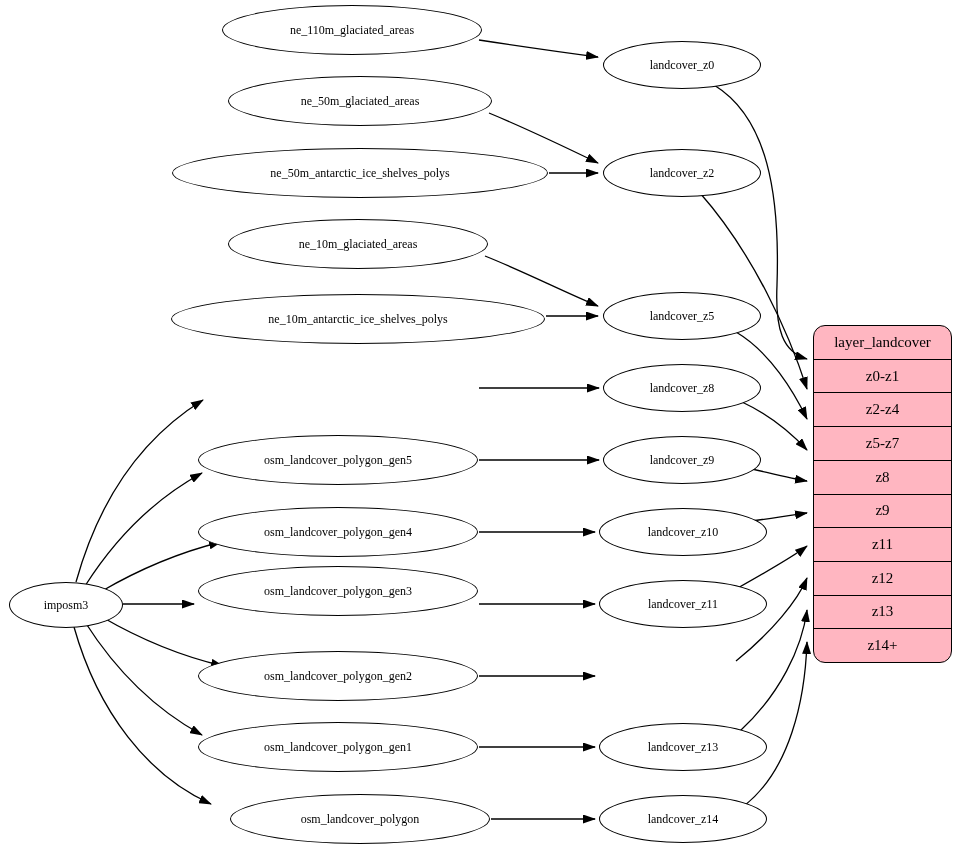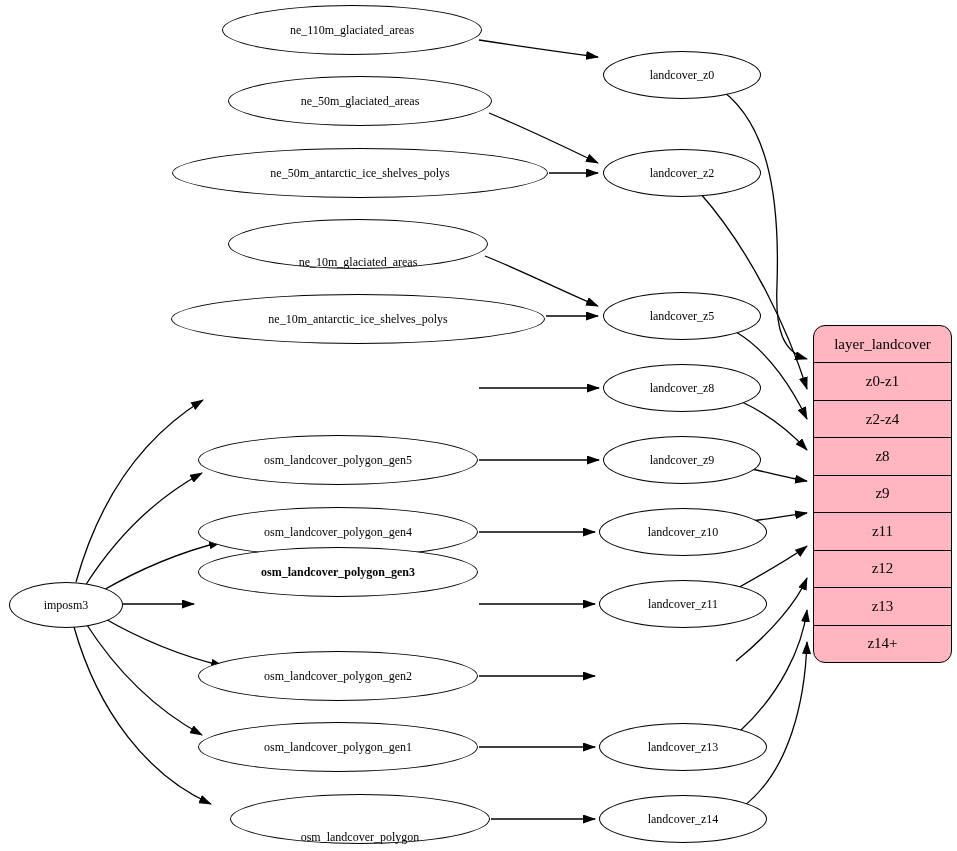--- a/index.html
+++ b/index.html
@@ -78,46 +78,46 @@
 
   <div class="ell" style="left:222px;top:5px;width:260px;height:50px;">
     <span>ne_110m_glaciated_areas</span>
   </div>
   <div class="ell" style="left:228px;top:76px;width:264px;height:50px;">
     <span>ne_50m_glaciated_areas</span>
   </div>
   <div class="ell" style="left:172px;top:148px;width:376px;height:50px;">
     <span>ne_50m_antarctic_ice_shelves_polys</span>
   </div>
-  <div class="ell" style="left:228px;top:219px;width:260px;height:50px;align-items:flex-end;">
+  <div class="ell" style="left:228px;top:219px;width:260px;height:50px;">
     <span>ne_10m_glaciated_areas</span>
   </div>
   <div class="ell" style="left:171px;top:294px;width:374px;height:50px;text-align:right;">
     <span>ne_10m_antarctic_ice_shelves_polys</span>
   </div>
   <div class="ell" style="left:198px;top:435px;width:280px;height:50px;">
     <span>osm_landcover_polygon_gen5</span>
   </div>
   <div class="ell" style="left:198px;top:507px;width:280px;height:50px;">
     <span>osm_landcover_polygon_gen4</span>
   </div>
-  <div class="ell" style="left:198px;top:547px;width:280px;height:50px;font-weight:bold;">
+  <div class="ell" style="left:198px;top:566px;width:280px;height:50px;">
     <span>osm_landcover_polygon_gen3</span>
   </div>
   <div class="ell" style="left:198px;top:651px;width:280px;height:50px;">
     <span>osm_landcover_polygon_gen2</span>
   </div>
   <div class="ell" style="left:198px;top:722px;width:280px;height:50px;">
     <span>osm_landcover_polygon_gen1</span>
   </div>
-  <div class="ell" style="left:230px;top:794px;width:260px;height:50px;align-items:flex-end;">
+  <div class="ell" style="left:230px;top:794px;width:260px;height:50px;">
     <span>osm_landcover_polygon</span>
   </div>
 
-  <div class="ell" style="left:603px;top:51px;width:158px;height:48px;">
+  <div class="ell" style="left:603px;top:41px;width:158px;height:48px;">
     <span>landcover_z0</span>
   </div>
   <div class="ell" style="left:603px;top:149px;width:158px;height:48px;">
     <span>landcover_z2</span>
   </div>
   <div class="ell" style="left:603px;top:292px;width:158px;height:48px;">
     <span>landcover_z5</span>
   </div>
   <div class="ell" style="left:603px;top:364px;width:158px;height:48px;">
     <span>landcover_z8</span>
@@ -135,20 +135,21 @@
     <span>landcover_z13</span>
   </div>
   <div class="ell" style="left:599px;top:795px;width:168px;height:48px;">
     <span>landcover_z14</span>
   </div>
 
   <div class="record">
     <div>layer_landcover</div>
     <div>z0-z1</div>
     <div>z2-z4</div>
+    <div>z5-z7</div>
     <div>z8</div>
     <div>z9</div>
     <div>z11</div>
     <div>z12</div>
     <div>z13</div>
     <div>z14+</div>
   </div>
 
 </div>
 

